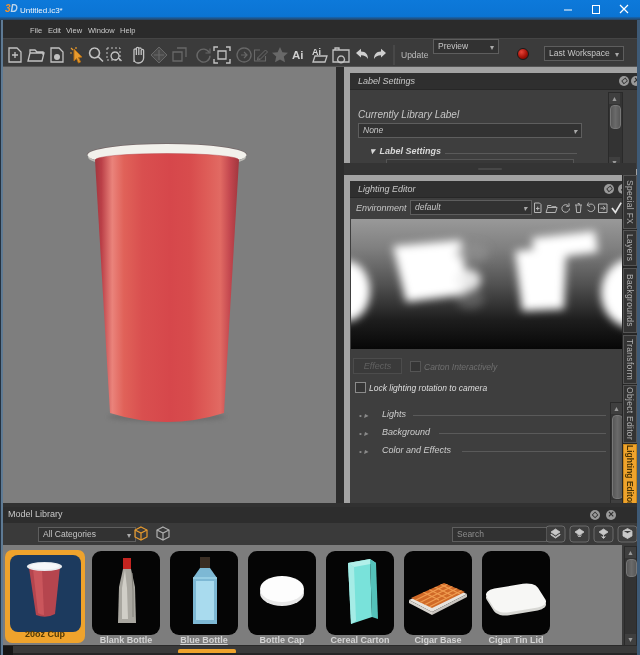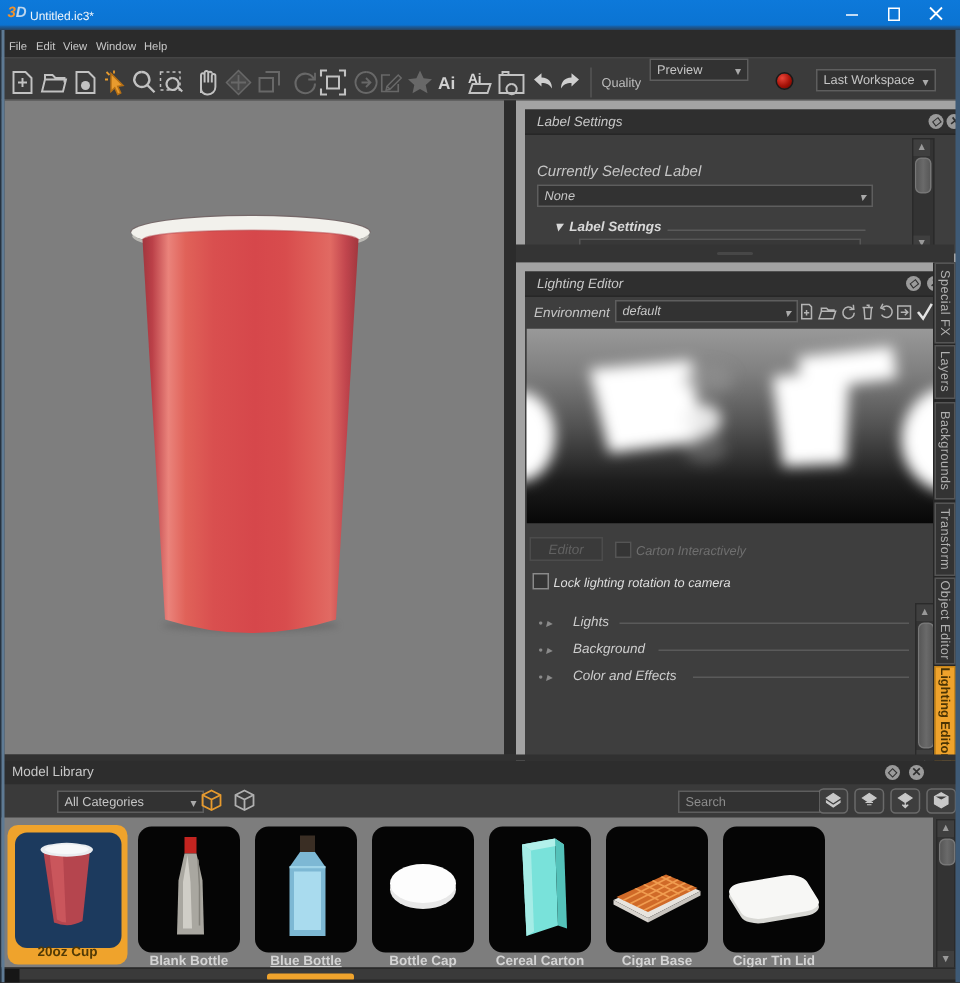--- a/index.html
+++ b/index.html
@@ -8,21 +8,21 @@
   .abs{position:absolute;}
   
   #titlebar{left:0;top:0;width:640px;height:20px;
     background:linear-gradient(#0d79da,#0b74d3 80%,#0f69bd);color:#fff;font-size:8px;}
   #titlebar .logo{left:5px;top:3px;font-size:10px;font-weight:bold;font-style:italic;}
   #titlebar .logo .l3{color:#f0922c;} #titlebar .logo .ld{color:#bcd6ee;}
   #titlebar .ttext{left:20px;top:6px;color:#f2f6fb;}
   .winbtn{top:0;width:28px;height:19px;text-align:center;color:#fff;}
   
   #menubar{left:0;top:20px;width:640px;height:18px;background:#2b2b2b;color:#c9c9c9;font-size:7.5px;}
-  #menubar span{position:absolute;top:6px;}
+  #menubar span{position:absolute;top:6px;margin-left:24px;}
   
   #toolbar{left:0;top:38px;width:640px;height:28px;background:#3b3b3b;border-top:1px solid #454545;}
   .ddown{position:absolute;background:#323232;border:1px solid #5e5e5e;color:#c6c6c6;
          font-size:8.5px;line-height:13px;padding:0 4px;white-space:nowrap;overflow:hidden;}
   .ddown .chev{position:absolute;right:4px;top:1px;font-size:8px;color:#aaa;}
   
   #viewport{left:3px;top:67px;width:333px;height:436px;background:#7e7e7e;}
   #vsplit{left:336px;top:67px;width:8px;height:436px;background:#2c2c2c;}
   
   .panel{background:#3e3e3e;border:6px solid #a3a3a3;font-style:italic;}
@@ -153,21 +153,21 @@
       <g transform="translate(353,8)">
         <path d="M3,6 L8,1.8 L8,4.6 C13,4.6 15,8 15,12 C13.4,9.4 11.5,8.3 8,8.3 L8,10.6 Z" stroke="none" fill="#cfcfcf" stroke-width="1.3"></path>
       </g>
       <g transform="translate(373,8)">
         <path d="M13,6 L8,1.8 L8,4.6 C3,4.6 1,8 1,12 C2.6,9.4 4.5,8.3 8,8.3 L8,10.6 Z" stroke="none" fill="#cfcfcf" stroke-width="1.3"></path>
       </g>
       <g transform="translate(394,6)">
         <path d="M0,0 V20" stroke="#565656" fill="none" stroke-width="1"></path>
       </g>
     </svg>
-  <span class="lbl" style="left:401px;top:49px;color:#bdbdbd;font-size:8.5px;"></span><span class="lbl" style="left:401px;top:11px;color:#bdbdbd;font-size:8.5px;">Quality</span>
+  <span class="lbl" style="left:401px;top:49px;color:#bdbdbd;font-size:8.5px;"></span><span class="lbl" style="left:401px;top:11px;color:#bdbdbd;font-size:8.5px;">Update</span>
   <div class="ddown" style="left:433px;top:0;width:56px;height:13px;">Preview<span class="chev">▾</span></div>
   <div class="abs" style="left:517px;top:9px;width:10px;height:10px;border-radius:50%;
        background:radial-gradient(circle at 35% 30%,#e84438,#a51208 55%,#5a0600);border:1px solid #1a1a1a;"></div>
   <div class="ddown" style="left:544px;top:7px;width:70px;height:13px;">Last Workspace<span class="chev">▾</span></div>
 </div>
 
 <div class="abs" style="left:0;top:66px;width:640px;height:1px;background:#555;"></div>
 
 <div id="viewport" class="abs">
   <svg width="333" height="436">
@@ -198,21 +198,21 @@
   </svg>
 </div>
 <div id="vsplit" class="abs"></div>
 
 <div class="panel abs" style="left:344px;top:67px;width:292px;height:96px;">
   <div class="phead">
       <span class="pt">Label Settings</span>
     <span class="pico" style="left:269px;">◇</span>
     <span class="pico" style="left:281px;">✕</span>
     </div>
-  <span class="lbl" style="left:8px;top:36px;font-size:10px;">Currently Selected Label</span>
+  <span class="lbl" style="left:8px;top:36px;font-size:10px;">Currently Library Label</span>
   <div class="ddown" style="left:8px;top:50px;width:214px;height:13px;">None<span class="chev">▾</span></div>
   <span class="lbl" style="left:20px;top:73px;color:#d8d8d8;font-weight:bold;font-size:9px;">▾&nbsp; Label Settings</span>
   <div class="secline" style="left:95px;top:80px;width:132px;"></div>
   <div class="abs" style="left:36px;top:86px;width:186px;height:9px;background:#383838;border:1px solid #565656;"></div>
   <div class="vscroll" style="left:258px;top:19px;height:75px;">
     <div class="varrow" style="top:0;">▲</div>
     <div class="varrow" style="bottom:0;">▼</div>
     <div class="vthumb" style="top:12px;height:22px;"></div>
   </div>
 </div>
@@ -260,21 +260,21 @@
       <ellipse cx="121" cy="34" rx="17" ry="10" fill="#9a9a9a" opacity="0.5"></ellipse>
       <ellipse cx="117" cy="61" rx="13" ry="11" fill="#f2f2f2" opacity="0.9"></ellipse>
       <ellipse cx="119" cy="80" rx="14" ry="10" fill="#909090" opacity="0.4"></ellipse>
       <polygon points="181,19 244,12 247,33 184,41" fill="#fff"></polygon>
       <polygon points="164,32 215,27 213,90 171,92" fill="#fff"></polygon>
       <ellipse cx="282" cy="74" rx="32" ry="35" fill="#fff"></ellipse>
     </g>
   </svg>
 
   <div class="abs" style="left:3px;top:177px;width:47px;height:14px;background:#3a3a3a;border:1px solid #4c4c4c;
-       color:#616161;font-size:9px;text-align:center;line-height:14px;">Editor</div>
+       color:#616161;font-size:9px;text-align:center;line-height:14px;">Effects</div>
   <div class="cb dimb" style="left:60px;top:180px;"></div>
   <span class="lbl dim" style="left:74px;top:181px;font-size:8.5px;">Carton Interactively</span>
   <div class="cb" style="left:5px;top:201px;"></div>
   <span class="lbl" style="left:19px;top:202px;color:#dedede;font-size:8.5px;">Lock lighting rotation to camera</span>
 
   <span class="lbl" style="left:9px;top:230px;color:#8a8a8a;font-size:8px;">• ▸</span>
   <span class="lbl" style="left:32px;top:228px;color:#cdcdcd;">Lights</span>
   <div class="secline" style="left:63px;top:234px;width:193px;"></div>
   <span class="lbl" style="left:9px;top:248px;color:#8a8a8a;font-size:8px;">• ▸</span>
   <span class="lbl" style="left:32px;top:246px;color:#cdcdcd;">Background</span>

